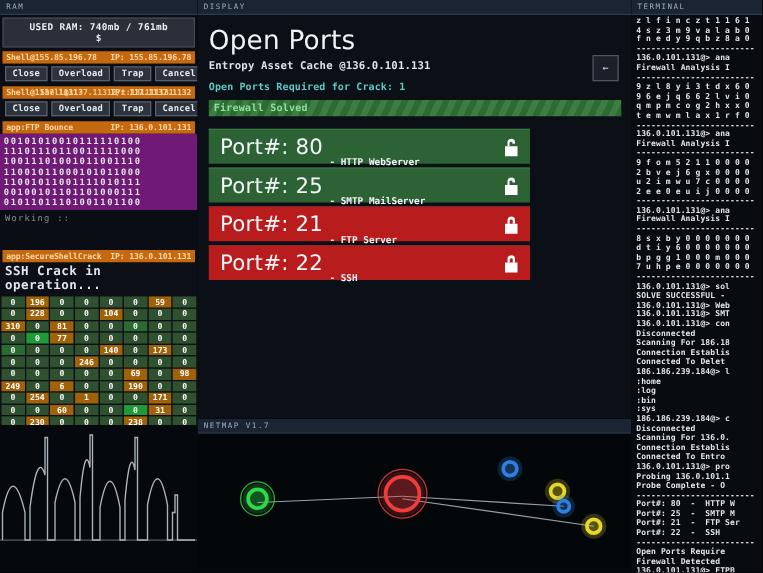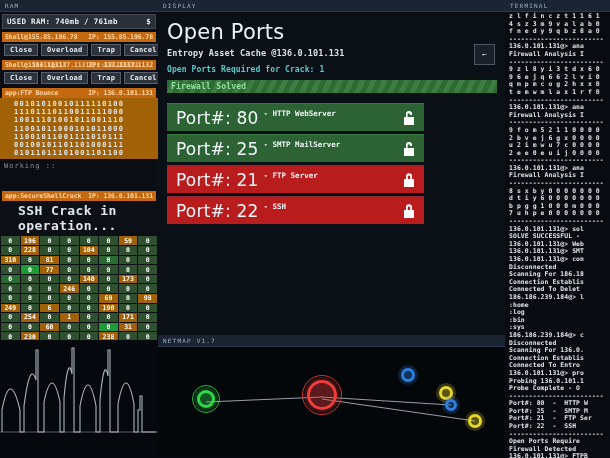--- a/index.html
+++ b/index.html
@@ -15,51 +15,52 @@
     text-transform:uppercase;
   }
 
   
   #ram-panel{left:0;top:0;width:158px;height:340px;background:#0a0d13;}
   #ram-usage{
     background:#2a2f38;border:1px solid #424a56;margin:2px 2px 3px 2px;
     display:flex;justify-content:space-between;align-items:center;
     padding:2px 4px;font-weight:bold;font-size:7.5px;color:#e9eef3;
     letter-spacing:.3px;
+    flex-direction:column;
   }
   .proc{margin:0 2px 2px 2px;}
   .proc-head{
     background:#c4690f;color:#ffd9a8;font-size:6.5px;font-weight:bold;
     padding:1px 3px;display:flex;justify-content:space-between;
     white-space:nowrap;overflow:hidden;letter-spacing:-.1px;
   }
   .proc-head.dup{position:relative;gap:13px;}
   .proc-head.dup .ghost{
     position:absolute;left:30px;top:1px;opacity:.85;
   }
   .proc-btns{
     display:flex;gap:3px;background:#0b0e14;padding:2px 2px;
   }
   .proc-btns button{
     flex:0 0 auto;background:#2d333c;border:1px solid #575f6b;color:#e6ebf0;
     font-family:inherit;font-size:7px;font-weight:bold;padding:1px 5px;
     letter-spacing:.2px;cursor:pointer;
   }
   .bin-block{
-    background:#a16207;color:#dfe6ec;font-size:7px;line-height:8.2px;
-    letter-spacing:1.3px;padding:2px 14px;white-space:pre;font-weight:bold;
+    background:#701a75;color:#dfe6ec;font-size:7px;line-height:8.2px;
+    letter-spacing:1.3px;padding:2px 3px;white-space:pre;font-weight:bold;
   }
   .working-label{color:#8a9099;font-size:7px;padding:3px 4px 18px 4px;letter-spacing:1px;}
   .work-block{
     background:#5e2424;color:#fff;font-size:7.5px;line-height:9px;
     letter-spacing:1.4px;padding:2px 4px;white-space:pre;font-weight:bold;
   }
   
-  #ssh-label{background:#0c1016;color:#dfe6ec;font-size:13px;font-weight:bold;
-             padding:2px 18px;letter-spacing:.4px;}
+  #ssh-label{background:#0c1016;color:#dfe6ec;font-size:10px;font-weight:bold;
+             padding:2px 4px;letter-spacing:.4px;}
   #ssh-table{width:100%;border-collapse:collapse;table-layout:fixed;}
   #ssh-table td{
     border:1px solid #0b0f14;height:8.6px;text-align:center;vertical-align:middle;
     font-size:6.5px;font-weight:bold;color:#fff;padding:0;
   }
   .cz{background:#2f5130;}
   .cr{background:#a16207;}
   .cg{background:#1e9b36;}
   .cgz{background:#2a6b33;}
 
@@ -87,21 +88,21 @@
   .port-row{
     height:28px;margin-bottom:3px;display:flex;align-items:center;
     position:relative;padding-left:9px;box-sizing:border-box;width:257px;
   }
   .port-row.open{background:#2c6234;border-top:1px solid #397a41;}
   .port-row.closed{background:#b91c1c;border-top:1px solid #8c2a32;}
   .port-num{
     font-family:"DejaVu Sans","Liberation Sans",sans-serif;
     font-size:17px;color:#f2f6fa;letter-spacing:.2px;white-space:nowrap;
   }
-  .port-desc{font-size:7.5px;color:#f0f4f8;font-weight:bold;margin-left:5px;align-self:flex-start;margin-top:5px;white-space:nowrap;}
+  .port-desc{font-size:7.5px;color:#f0f4f8;font-weight:bold;margin-left:5px;align-self:flex-start;margin-top:21px;white-space:nowrap;}
   .lock{position:absolute;right:8px;top:6px;width:14px;height:16px;}
 
   
   #netmap-panel{left:158px;top:335px;width:347px;height:123px;background:#05080c;}
   #netmap-canvas{position:relative;width:100%;height:108px;background:#04070a;overflow:hidden;}
   .node{position:absolute;border-radius:50%;box-sizing:border-box;}
 
   
   #terminal-panel{left:505px;top:0;width:105px;height:458px;background:#080b10;}
   #terminal-body{padding:1px 2px 0 4px;font-size:6.4px;line-height:7.6px;

